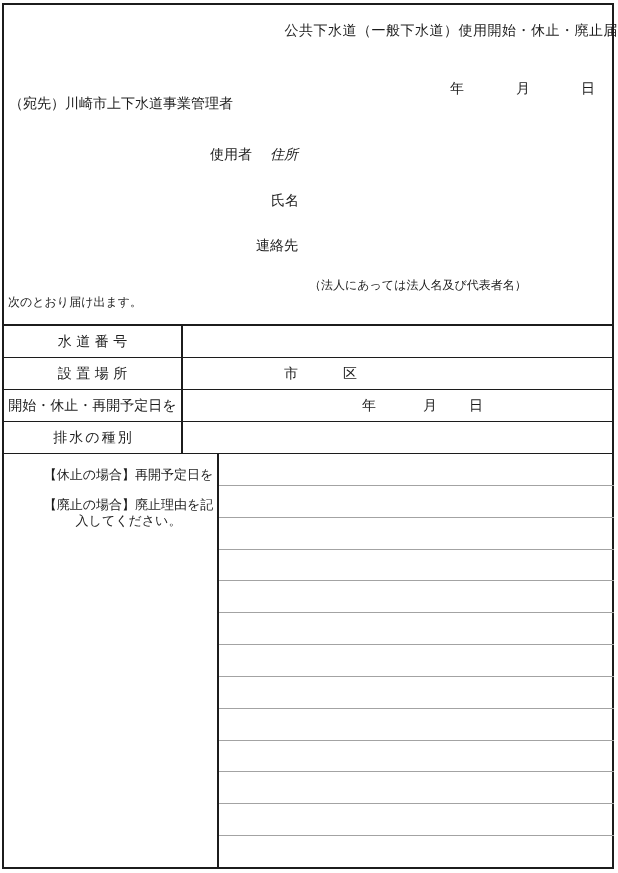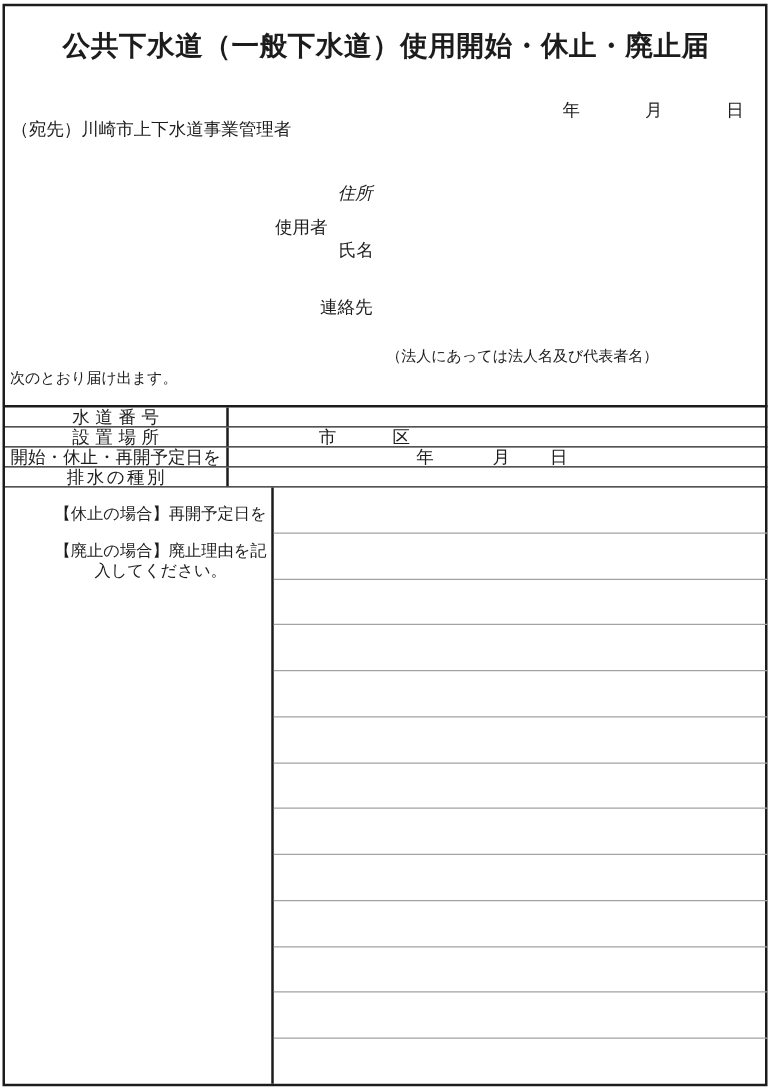--- a/index.html
+++ b/index.html
@@ -17,38 +17,38 @@
     overflow:hidden;
   }
   .sheet{
     position:absolute;left:2px;top:3px;width:612px;height:866px;
     border:2px solid var(--ink);
     box-sizing:border-box;
   }
   .abs{position:absolute;white-space:nowrap;}
   .title{
     left:0;top:22px;width:618px;
-    text-align:center;
-    font-size:22px;
+    text-align:right;
+    font-size:14px;
     letter-spacing:0.5px;
-    font-weight:bold;
   }
   .t14{font-size:14px;}
   .t13{font-size:12px;}
   
   .tbl{
     position:absolute;left:4px;top:324px;width:610px;height:543px;
     border-top:2px solid var(--ink);
     box-sizing:border-box;
     display:flex;flex-direction:column;
   }
   .trow{
-    display:flex;height:16px;box-sizing:border-box;
+    display:flex;height:32px;box-sizing:border-box;
     border-bottom:1.5px solid var(--ink);
     flex:none;
+    gap:29px;
   }
   .trow-big{
     display:flex;flex:1;box-sizing:border-box;margin-left:36px;
   }
   .lbl-cell{
     width:179px;flex:none;box-sizing:border-box;
     border-right:2px solid var(--ink);
     display:flex;align-items:center;justify-content:center;
     font-size:14px;
   }
@@ -83,21 +83,21 @@
   <div class="sheet"></div>
 
   <div class="abs title">公共下水道（一般下水道）使用開始・休止・廃止届</div>
 
   <span class="abs t14" style="left:450px;top:80px;">年</span>
   <span class="abs t14" style="left:516px;top:80px;">月</span>
   <span class="abs t14" style="left:581px;top:80px;">日</span>
 
   <div class="abs t14" style="left:9px;top:95px;">（宛先）川崎市上下水道事業管理者</div>
 
-  <span class="abs t14" style="left:220px;top:146px;margin-top:27px;">使用者</span>
+  <span class="abs t14" style="left:210px;top:146px;">使用者</span>
   <span class="abs t14" style="left:270px;top:146px;font-style:italic;">住所</span>
   <span class="abs t14" style="left:271px;top:192px;">氏名</span>
   <span class="abs t14" style="left:256px;top:237px;">連絡先</span>
   <div class="abs t13" style="left:309px;top:277px;">（法人にあっては法人名及び代表者名）</div>
 
   <div class="abs t13" style="left:8px;top:294px;">次のとおり届け出ます。</div>
 
   <div class="tbl">
 
     <div class="trow">

